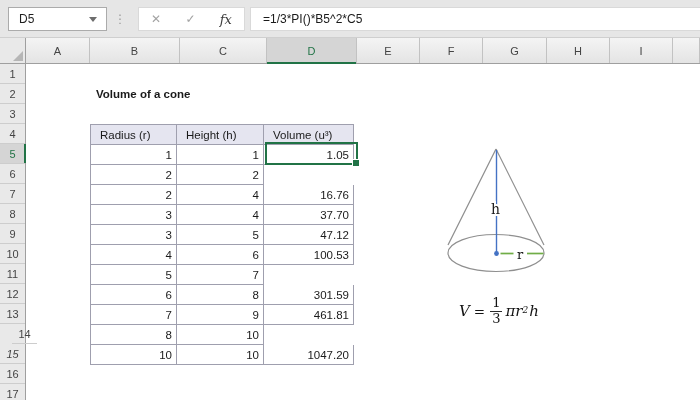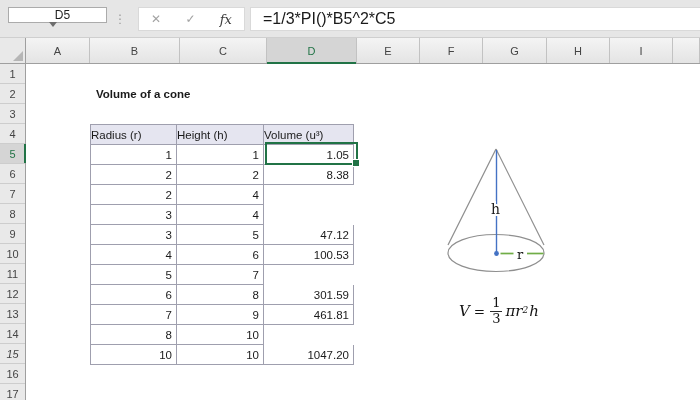--- a/index.html
+++ b/index.html
@@ -2,35 +2,35 @@
 <html style="--accent-green: #217346; --line-blue: #4472C4; --line-green: #70AD47; --cone-outline: #8f8f8f; --table-border: #9f9fae; --table-header-fill: #e5e5f0; --topbar-bg: #e6e6e6; --header-bg: #e9e9e9; --header-selected-bg: #d5d5d5;"><head>
 <meta charset="utf-8">
 <style>
   html,body{margin:0;padding:0;}
   #app{position:relative;width:700px;height:400px;background:#fff;overflow:hidden;
        font-family:"Liberation Sans",sans-serif;-webkit-font-smoothing:antialiased;}
 
   
   #topbar{position:absolute;left:0;top:0;width:700px;height:38px;background:var(--topbar-bg);
           border-bottom:1px solid #cfcfcf;box-sizing:border-box;}
-  #namebox{position:absolute;left:8px;top:7px;width:99px;height:16px;background:#fff;
-           border:1px solid #ababab;box-sizing:border-box;display:flex;align-items:center;flex-direction:column;}
+  #namebox{position:absolute;left:8px;top:7px;width:99px;height:24px;background:#fff;
+           border:1px solid #ababab;box-sizing:border-box;display:flex;align-items:center;}
   #namebox .ref{padding-left:10px;font-size:12px;color:#1f1f1f;flex:1;}
   #namebox .arrow{width:0;height:0;border-left:4px solid transparent;border-right:4px solid transparent;
            border-top:5px solid #6d6d6d;margin-right:9px;}
   #splitter{position:absolute;left:113px;top:7px;width:14px;height:24px;display:flex;align-items:center;
            justify-content:center;color:#9b9b9b;font-size:12px;letter-spacing:0;}
   #fnbox{position:absolute;left:138px;top:7px;width:107px;height:24px;background:#fff;
          border:1px solid #d9d9d9;box-sizing:border-box;display:flex;align-items:center;
          justify-content:space-around;}
   #fnbox .cancel,#fnbox .enter{color:#a3a3a3;font-size:12px;}
   #fnbox .fx{color:#3b3b3b;font-size:13px;font-style:italic;font-family:"DejaVu Serif",serif;}
   #formulabox{position:absolute;left:250px;top:7px;width:450px;height:24px;background:#fff;
          border:1px solid #d9d9d9;border-right:none;box-sizing:border-box;display:flex;align-items:center;}
-  #formulabox .ftext{padding-left:12px;font-size:16px;color:#1a1a1a;white-space:pre;}
+  #formulabox .ftext{padding-left:12px;font-size:12px;color:#1a1a1a;white-space:pre;}
 
   
   #sheet{position:absolute;left:0;top:38px;width:700px;height:362px;background:#fff;overflow:hidden;}
   #corner{position:absolute;left:0;top:0;width:26px;height:26px;background:var(--header-bg);
           border-right:1px solid #9f9f9f;border-bottom:1px solid #9f9f9f;box-sizing:border-box;}
   #corner .tri{position:absolute;right:2px;bottom:2px;width:0;height:0;
           border-left:10px solid transparent;border-bottom:10px solid #b6b6b6;}
   #colheaders{position:absolute;left:26px;top:0;width:674px;height:26px;
           background:linear-gradient(to bottom,#f4f4f4,#e4e4e4);
           border-bottom:1px solid #9f9f9f;box-sizing:border-box;}
@@ -47,21 +47,21 @@
 
   
   #title{position:absolute;left:96px;top:46px;height:20px;line-height:20px;
          font-size:11.5px;font-weight:bold;color:#1a1a1a;}
   #datatable{position:absolute;left:90px;top:86px;border-top:1px solid var(--table-border);
          border-left:1px solid var(--table-border);}
   .trow{display:flex;height:20px;box-sizing:border-box;}
   .tcell{height:20px;box-sizing:border-box;border-right:1px solid var(--table-border);
          border-bottom:1px solid var(--table-border);font-size:11.5px;color:#1a1a1a;
          display:flex;align-items:center;background:#fff;}
-  .tcell.th{background:var(--table-header-fill);justify-content:flex-start;padding-left:0;}
+  .tcell.th{background:var(--table-header-fill);justify-content:flex-start;padding-left:9px;}
   .tcell.num{justify-content:flex-end;padding-right:4px;}
   .w0{width:90px;} .w1{width:87px;} .w2{width:90px;}
   .tcell.th.w0{width:86px;} .tcell.th.w1{width:87px;} .tcell.th.w2{width:90px;}
   .tcell.num.w0{width:86px;}
 
   #selection{position:absolute;left:265px;top:104px;width:93px;height:23px;box-sizing:border-box;
          border:2px solid var(--accent-green);z-index:6;}
   #selection .handle{position:absolute;right:-4px;bottom:-4px;width:6px;height:6px;
          background:var(--accent-green);border:1px solid #fff;box-sizing:content-box;}
 
@@ -120,21 +120,21 @@
         <div class="rowhdr" style="top: 60px;">4</div>
         <div class="rowhdr sel" style="top: 80px;">5<div class="rbar"></div></div>
         <div class="rowhdr" style="top: 100px;">6</div>
         <div class="rowhdr" style="top: 120px;">7</div>
         <div class="rowhdr" style="top: 140px;">8</div>
         <div class="rowhdr" style="top: 160px;">9</div>
         <div class="rowhdr" style="top: 180px;">10</div>
         <div class="rowhdr" style="top: 200px;">11</div>
         <div class="rowhdr" style="top: 220px;">12</div>
         <div class="rowhdr" style="top: 240px;">13</div>
-        <div class="rowhdr" style="top: 260px;">14</div>
+        <div class="rowhdr" style="top: 260px; margin-left: 12px;">14</div>
         <div class="rowhdr" style="top: 280px; font-style: italic;">15</div>
         <div class="rowhdr" style="top: 300px;">16</div>
         <div class="rowhdr" style="top: 320px;">17</div>
       </div>
 
     <div id="title">Volume of a cone</div>
 
     <div id="datatable">
         <div class="trow">
           <div class="tcell w0 th">Radius (r)</div>
@@ -142,29 +142,30 @@
           <div class="tcell w2 th">Volume (u³)</div>
         </div>
         <div class="trow">
           <div class="tcell w0 num">1</div>
           <div class="tcell w1 num">1</div>
           <div class="tcell w2 num">1.05</div>
         </div>
         <div class="trow">
           <div class="tcell w0 num">2</div>
           <div class="tcell w1 num">2</div>
-          <div class="tcell w2 num">8.38</div>
         </div>
         <div class="trow">
           <div class="tcell w0 num">2</div>
           <div class="tcell w1 num">4</div>
+          <div class="tcell w2 num">16.76</div>
         </div>
         <div class="trow">
           <div class="tcell w0 num">3</div>
           <div class="tcell w1 num">4</div>
+          <div class="tcell w2 num">37.70</div>
         </div>
         <div class="trow">
           <div class="tcell w0 num">3</div>
           <div class="tcell w1 num">5</div>
           <div class="tcell w2 num">47.12</div>
         </div>
         <div class="trow">
           <div class="tcell w0 num">4</div>
           <div class="tcell w1 num">6</div>
           <div class="tcell w2 num">100.53</div>

